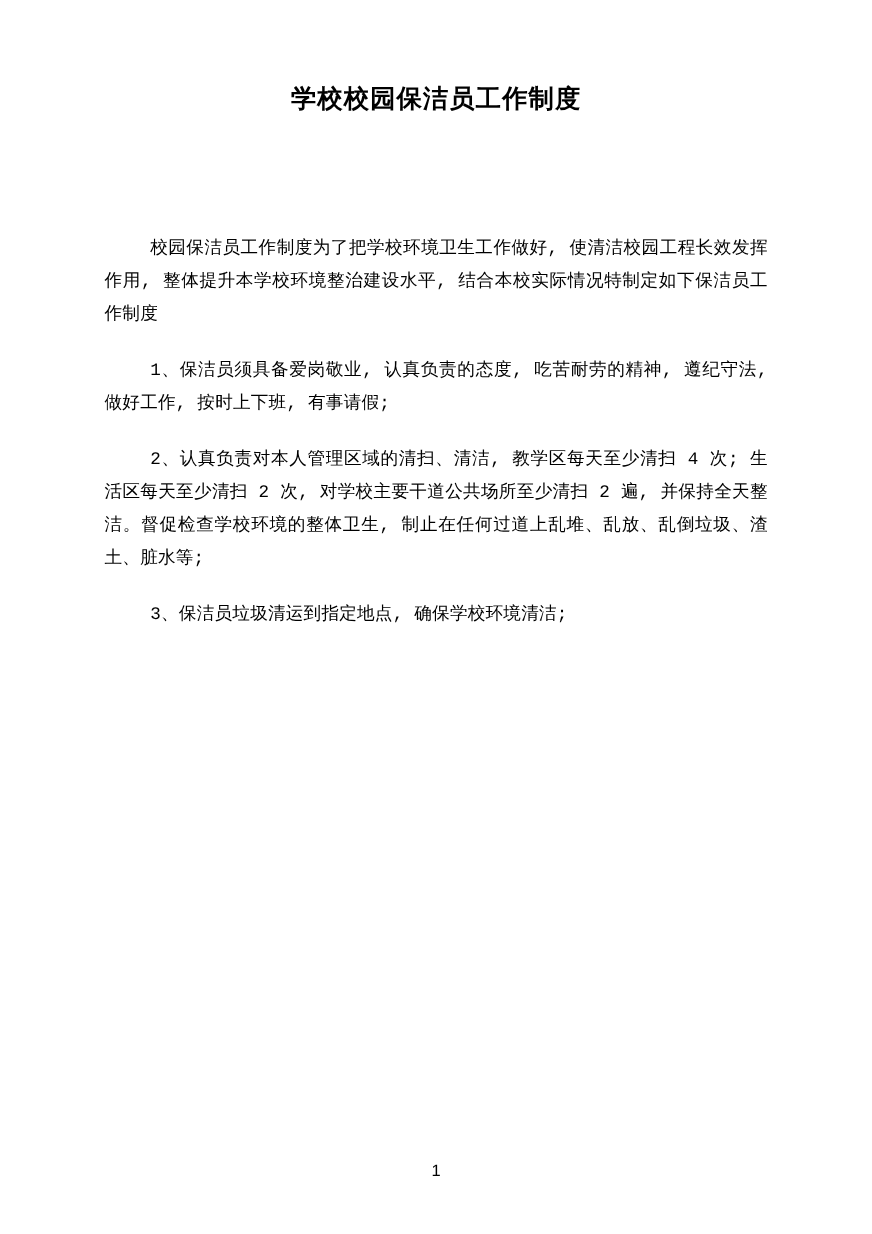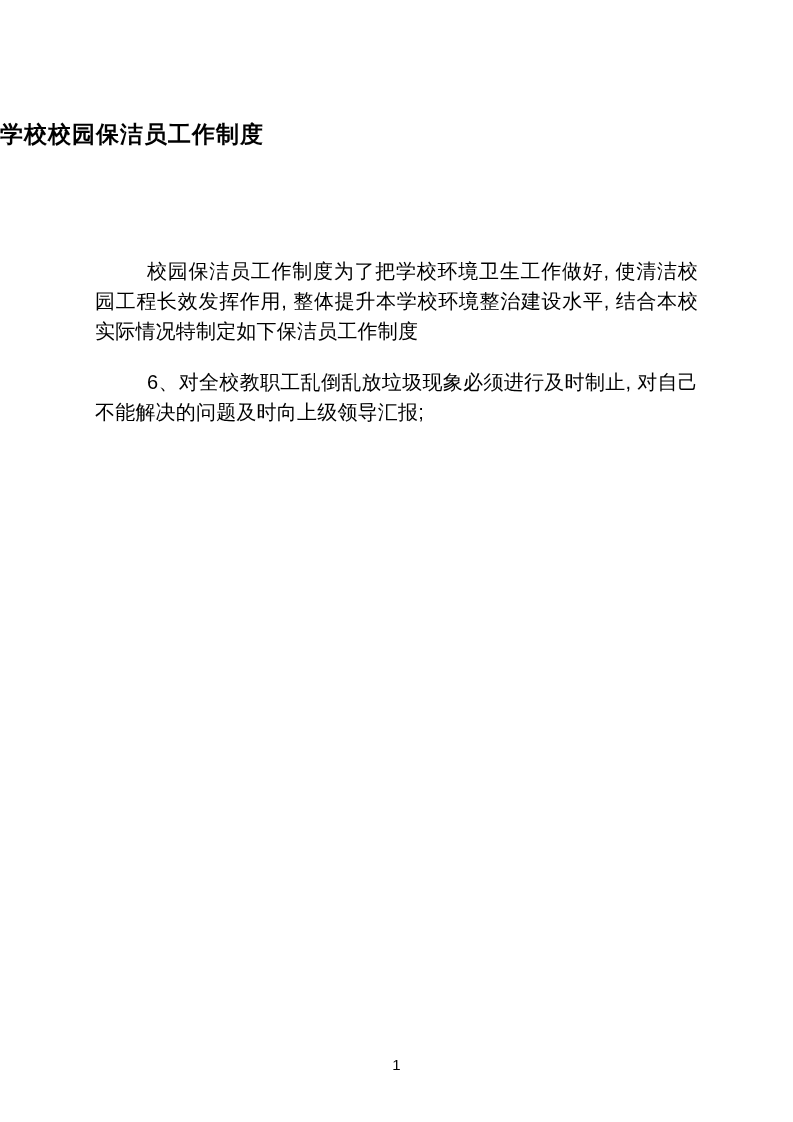--- a/index.html
+++ b/index.html
@@ -15,54 +15,58 @@
     position: relative;
     overflow: hidden;
   }
   .doc-page {
     position: absolute;
     inset: 0;
     background: #ffffff;
   }
   .doc-title {
     margin: 0;
-    padding-top: 119px;
+    padding-top: 74px;
     margin-bottom: 107px;
+    text-align: center;
     font-size: 23px;
     font-weight: bold;
     letter-spacing: 1px;
     line-height: 30px;
   }
   .doc-body {
     padding: 0 95px;
   }
   .doc-paragraph {
     margin: 0 0 21px 0;
-    font-size: 20px;
+    font-size: 16px;
     line-height: 30px;
     text-align: justify;
     text-indent: 2.6em;
     letter-spacing: 0.2px;
     word-break: break-all;
+    font-family: Liberation Mono, monospace;
   }
   .page-number {
     position: absolute;
     left: 0;
     right: 0;
     bottom: 48px;
     text-align: center;
     font-size: 15px;
     line-height: 18px;
   }
 </style>
 </head>
 <body>
 
 <div class="doc-page">
   <h1 class="doc-title">学校校园保洁员工作制度</h1>
 
   <div class="doc-body">
     <p class="doc-paragraph">校园保洁员工作制度为了把学校环境卫生工作做好, 使清洁校园工程长效发挥作用, 整体提升本学校环境整治建设水平, 结合本校实际情况特制定如下保洁员工作制度</p>
-    <p class="doc-paragraph">6、对全校教职工乱倒乱放垃圾现象必须进行及时制止, 对自己不能解决的问题及时向上级领导汇报;</p>
+    <p class="doc-paragraph">1、保洁员须具备爱岗敬业, 认真负责的态度, 吃苦耐劳的精神, 遵纪守法, 做好工作, 按时上下班, 有事请假;</p>
+    <p class="doc-paragraph">2、认真负责对本人管理区域的清扫、清洁, 教学区每天至少清扫 4 次; 生活区每天至少清扫 2 次, 对学校主要干道公共场所至少清扫 2 遍, 并保持全天整洁。督促检查学校环境的整体卫生, 制止在任何过道上乱堆、乱放、乱倒垃圾、渣土、脏水等;</p>
+    <p class="doc-paragraph">3、保洁员垃圾清运到指定地点, 确保学校环境清洁;</p>
   </div>
 
   <div class="page-number">1</div>
 </div>
 
 </body></html>

